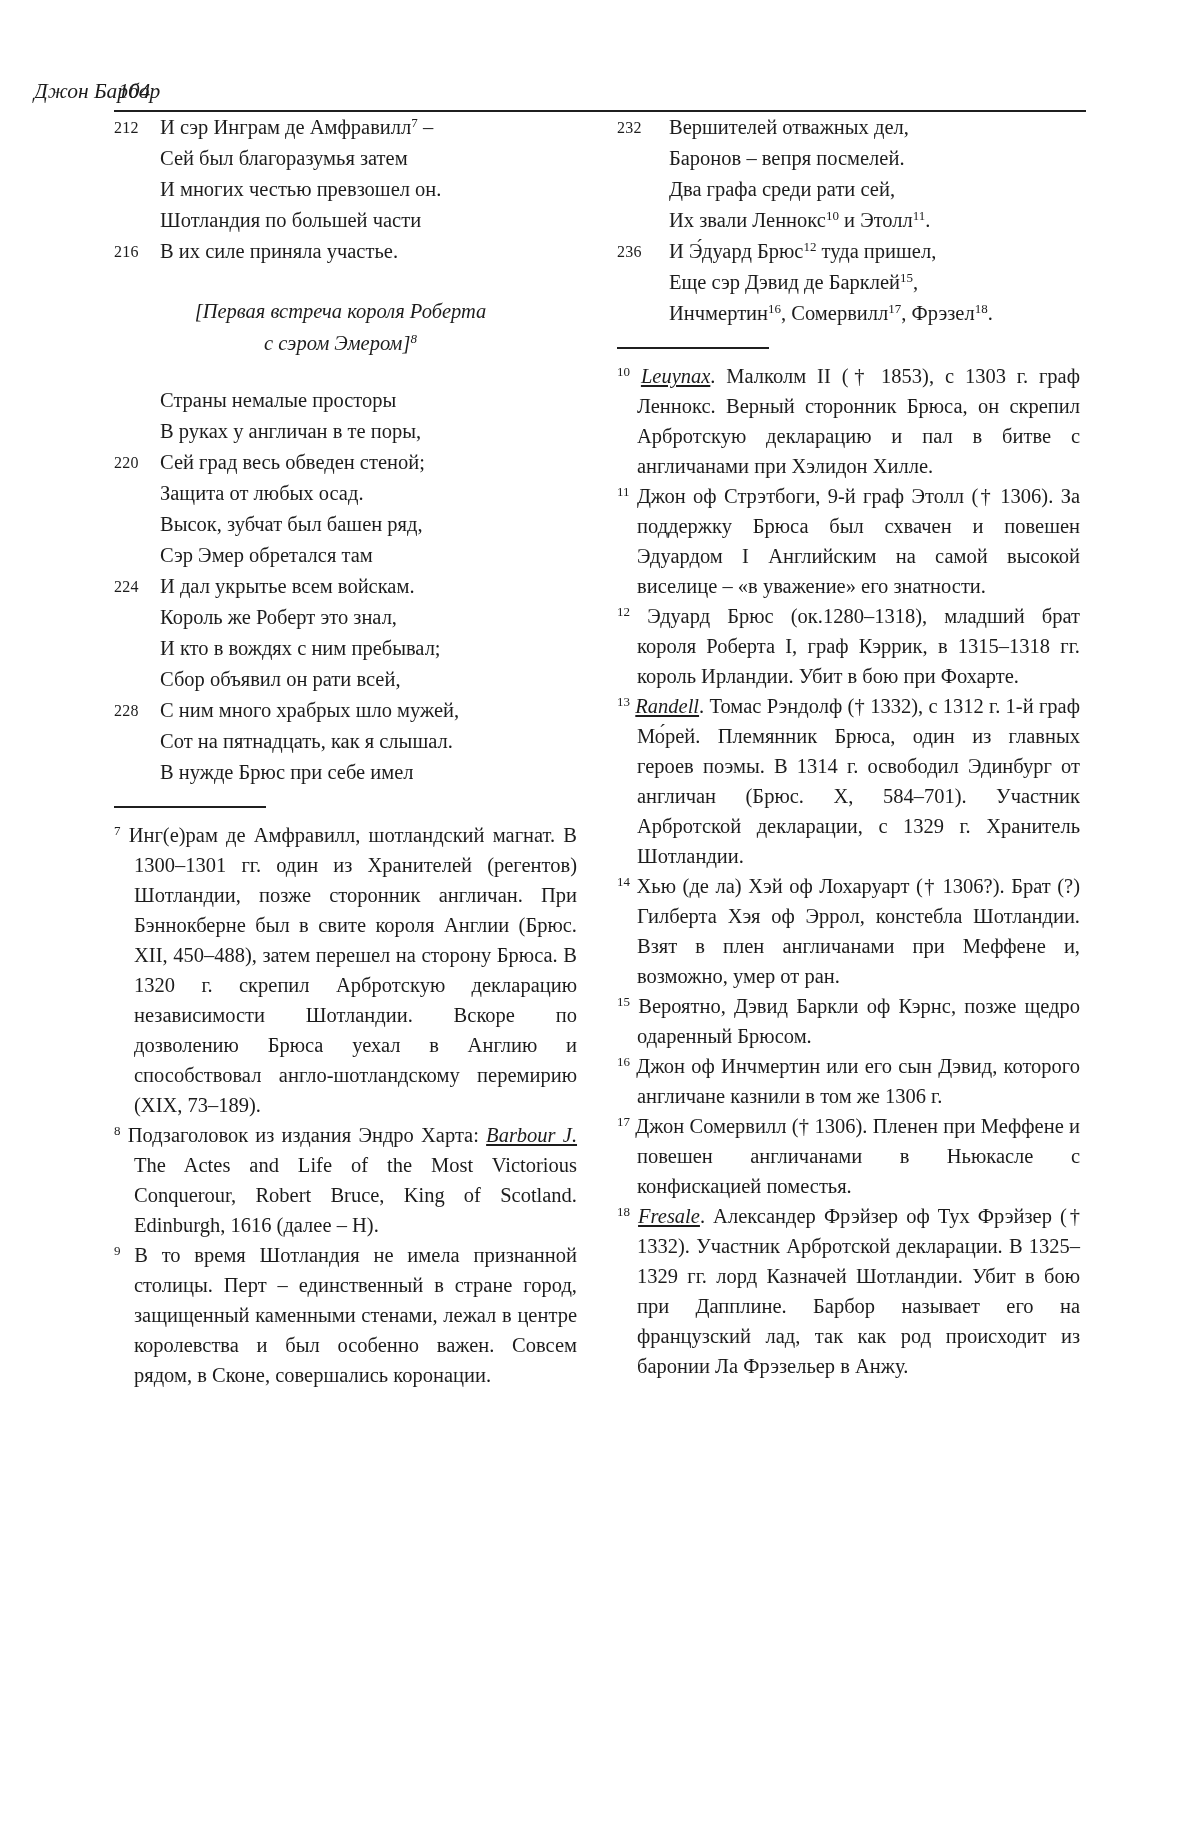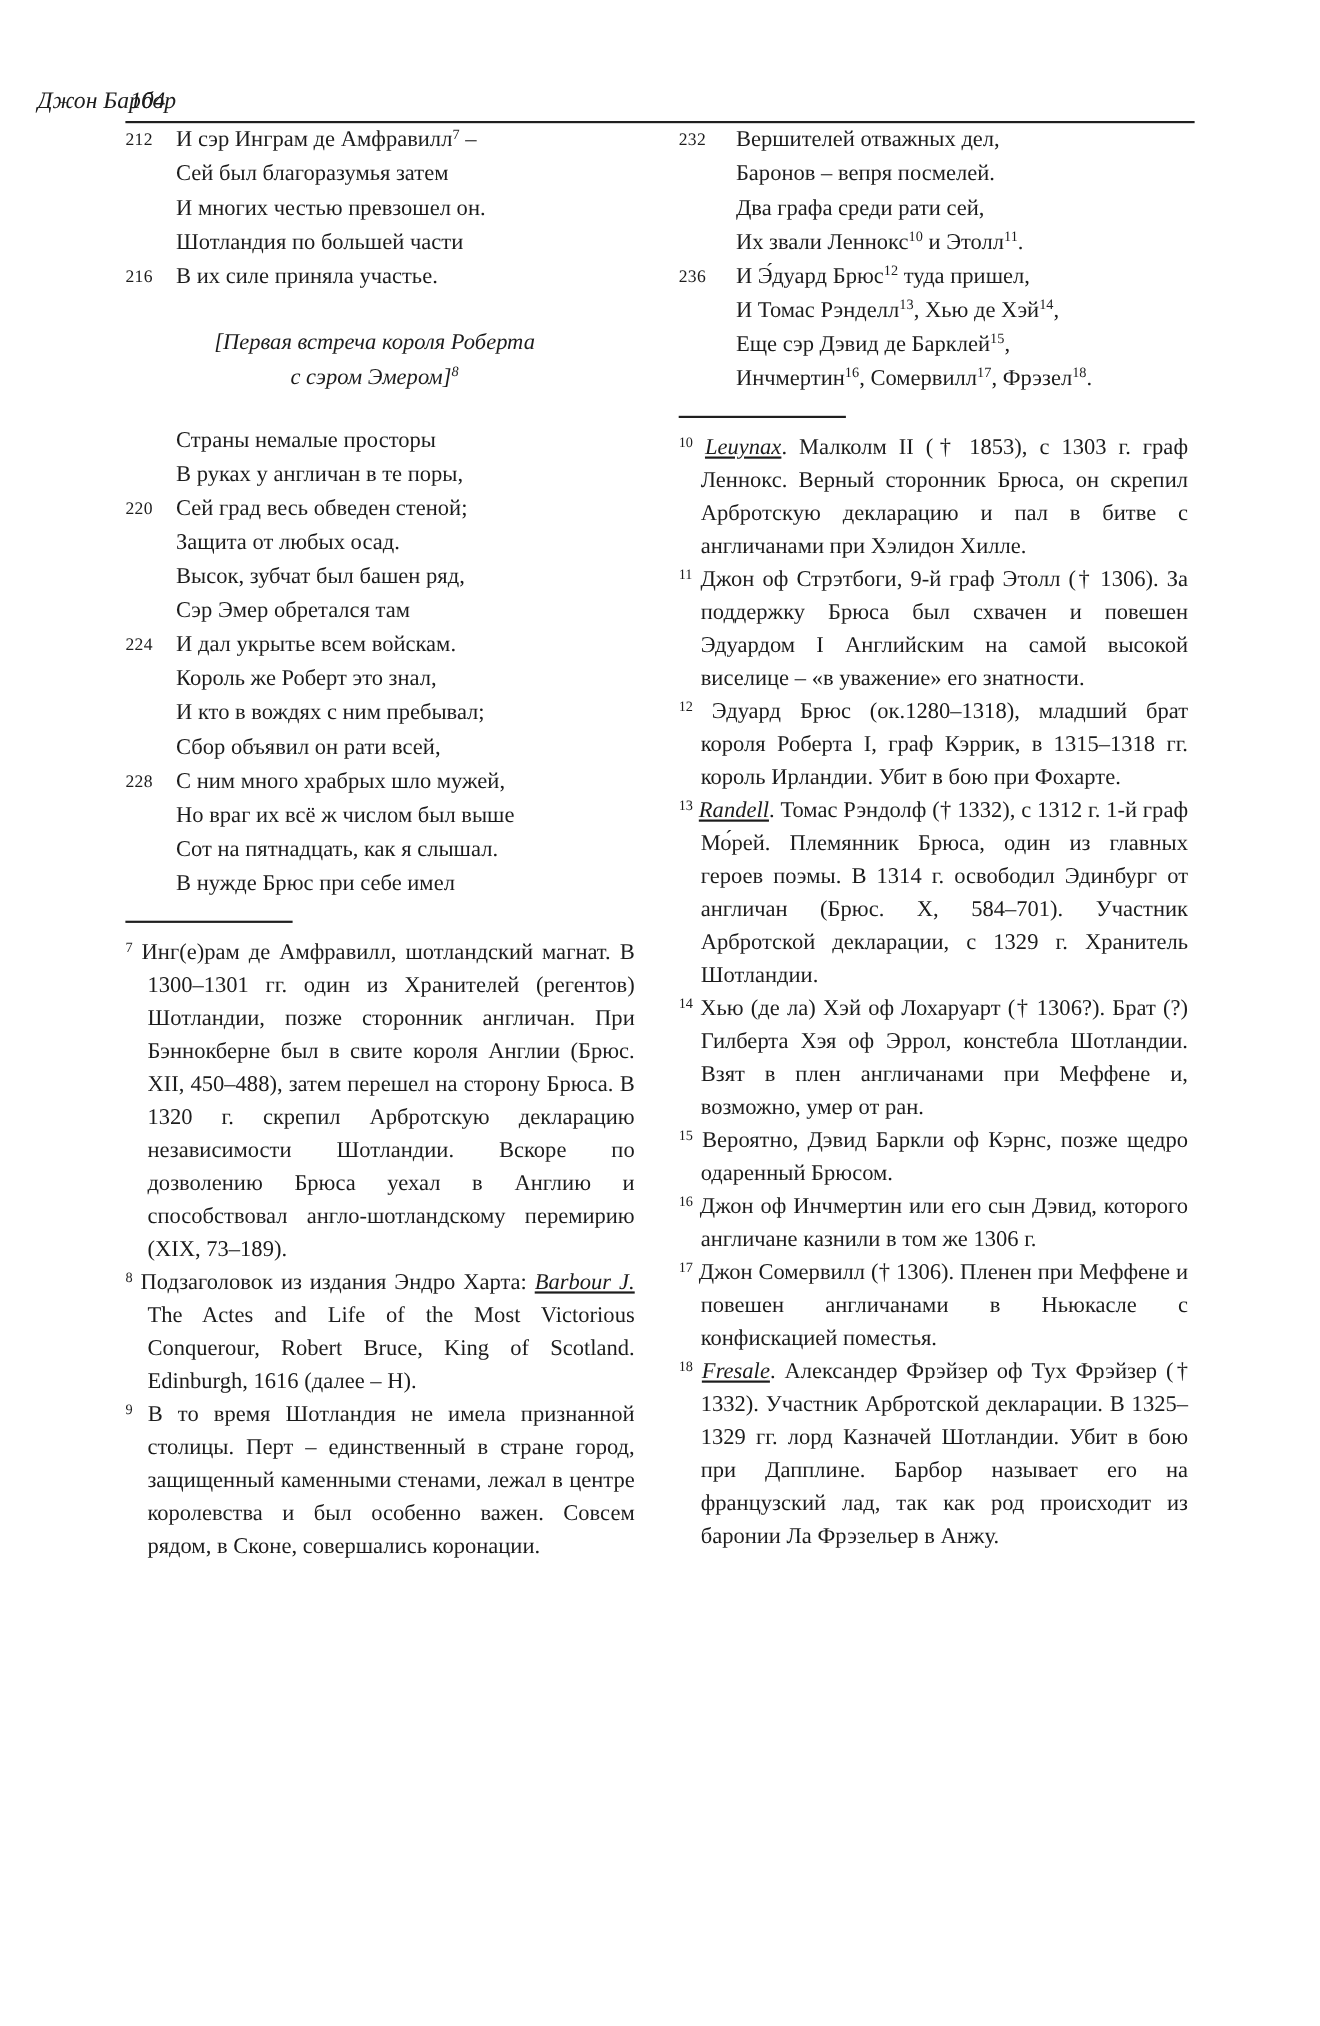--- a/index.html
+++ b/index.html
@@ -99,40 +99,38 @@
           <div class="vline"><span>В руках у англичан в те поры,</span></div>
           <div class="vline"><span class="lnum">220</span><span>Сей град весь обведен стеной;</span></div>
           <div class="vline"><span>Защита от любых осад.</span></div>
           <div class="vline"><span>Высок, зубчат был башен ряд,</span></div>
           <div class="vline"><span>Сэр Эмер обретался там</span></div>
           <div class="vline"><span class="lnum">224</span><span>И дал укрытье всем войскам.</span></div>
           <div class="vline"><span>Король же Роберт это знал,</span></div>
           <div class="vline"><span>И кто в вождях с ним пребывал;</span></div>
           <div class="vline"><span>Сбор объявил он рати всей,</span></div>
           <div class="vline"><span class="lnum">228</span><span>С ним много храбрых шло мужей,</span></div>
-          <div class="vline"><span>Но враг их всё ж числом был выше</span></div>
           <div class="vline"><span>Сот на пятнадцать, как я слышал.</span></div>
           <div class="vline"><span>В нужде Брюс при себе имел</span></div>
         </div>
       <div class="fn-sep"></div>
       <div class="footnotes" id="left-footnotes">
           <p class="footnote"><sup>7</sup> <span>Инг(е)рам де Амфравилл, шотландский магнат. В 1300–1301 гг. один из Хранителей (регентов) Шотландии, позже сторонник англичан. При Бэннокберне был в свите короля Англии (Брюс. XII, 450–488), затем перешел на сторону Брюса. В 1320 г. скрепил Арбротскую декларацию независимости Шотландии. Вскоре по дозволению Брюса уехал в Англию и способствовал англо-шотландскому перемирию (XIX, 73–189).</span></p>
           <p class="footnote"><sup>8</sup> <span>Подзаголовок из издания Эндро Харта: </span><em>Barbour J.</em><span> The Actes and Life of the Most Victorious Conquerour, Robert Bruce, King of Scotland. Edinburgh, 1616 (далее – H).</span></p>
           <p class="footnote"><sup>9</sup> <span>В то время Шотландия не имела признанной столицы. Перт – единственный в стране город, защищенный каменными стенами, лежал в центре королевства и был особенно важен. Совсем рядом, в Сконе, совершались коронации.</span></p>
         </div>
     </div>
 
     <div class="col col-right">
       <div class="verse" id="right-verse">
           <div class="vline"><span class="lnum">232</span><span>Вершителей отважных дел,</span></div>
           <div class="vline"><span>Баронов – вепря посмелей.</span></div>
           <div class="vline"><span>Два графа среди рати сей,</span></div>
           <div class="vline"><span>Их звали Леннокс</span><sup>10</sup><span> и Этолл</span><sup>11</sup><span>.</span></div>
           <div class="vline"><span class="lnum">236</span><span>И Э́дуард Брюс</span><sup>12</sup><span> туда пришел,</span></div>
-          <div class="vline"><span>И Томас Рэнделл</span><sup>13</sup><span>, Хью де Хэй</span><sup>14</sup><span>,</span></div>
           <div class="vline"><span>Еще сэр Дэвид де Барклей</span><sup>15</sup><span>,</span></div>
           <div class="vline"><span>Инчмертин</span><sup>16</sup><span>, Сомервилл</span><sup>17</sup><span>, Фрэзел</span><sup>18</sup><span>.</span></div>
         </div>
       <div class="fn-sep"></div>
       <div class="footnotes" id="right-footnotes">
           <p class="footnote"><sup>10</sup> <em>Leuynax</em><span>. Малколм II († 1853), с 1303 г. граф Леннокс. Верный сторонник Брюса, он скрепил Арбротскую декларацию и пал в битве с англичанами при Хэлидон Хилле.</span></p>
           <p class="footnote"><sup>11</sup> <span>Джон оф Стрэтбоги, 9-й граф Этолл († 1306). За поддержку Брюса был схвачен и повешен Эдуардом I Английским на самой высокой виселице – «в уважение» его знатности.</span></p>
           <p class="footnote"><sup>12</sup> <span>Эдуард Брюс (ок.1280–1318), младший брат короля Роберта I, граф Кэррик, в 1315–1318 гг. король Ирландии. Убит в бою при Фохарте.</span></p>
           <p class="footnote"><sup>13</sup> <em>Randell</em><span>. Томас Рэндолф († 1332), с 1312 г. 1-й граф Мо́рей. Племянник Брюса, один из главных героев поэмы. В 1314 г. освободил Эдинбург от англичан (Брюс. X, 584–701). Участник Арбротской декларации, с 1329 г. Хранитель Шотландии.</span></p>
           <p class="footnote"><sup>14</sup> <span>Хью (де ла) Хэй оф Лохаруарт († 1306?). Брат (?) Гилберта Хэя оф Эррол, констебла Шотландии. Взят в плен англичанами при Меффене и, возможно, умер от ран.</span></p>

